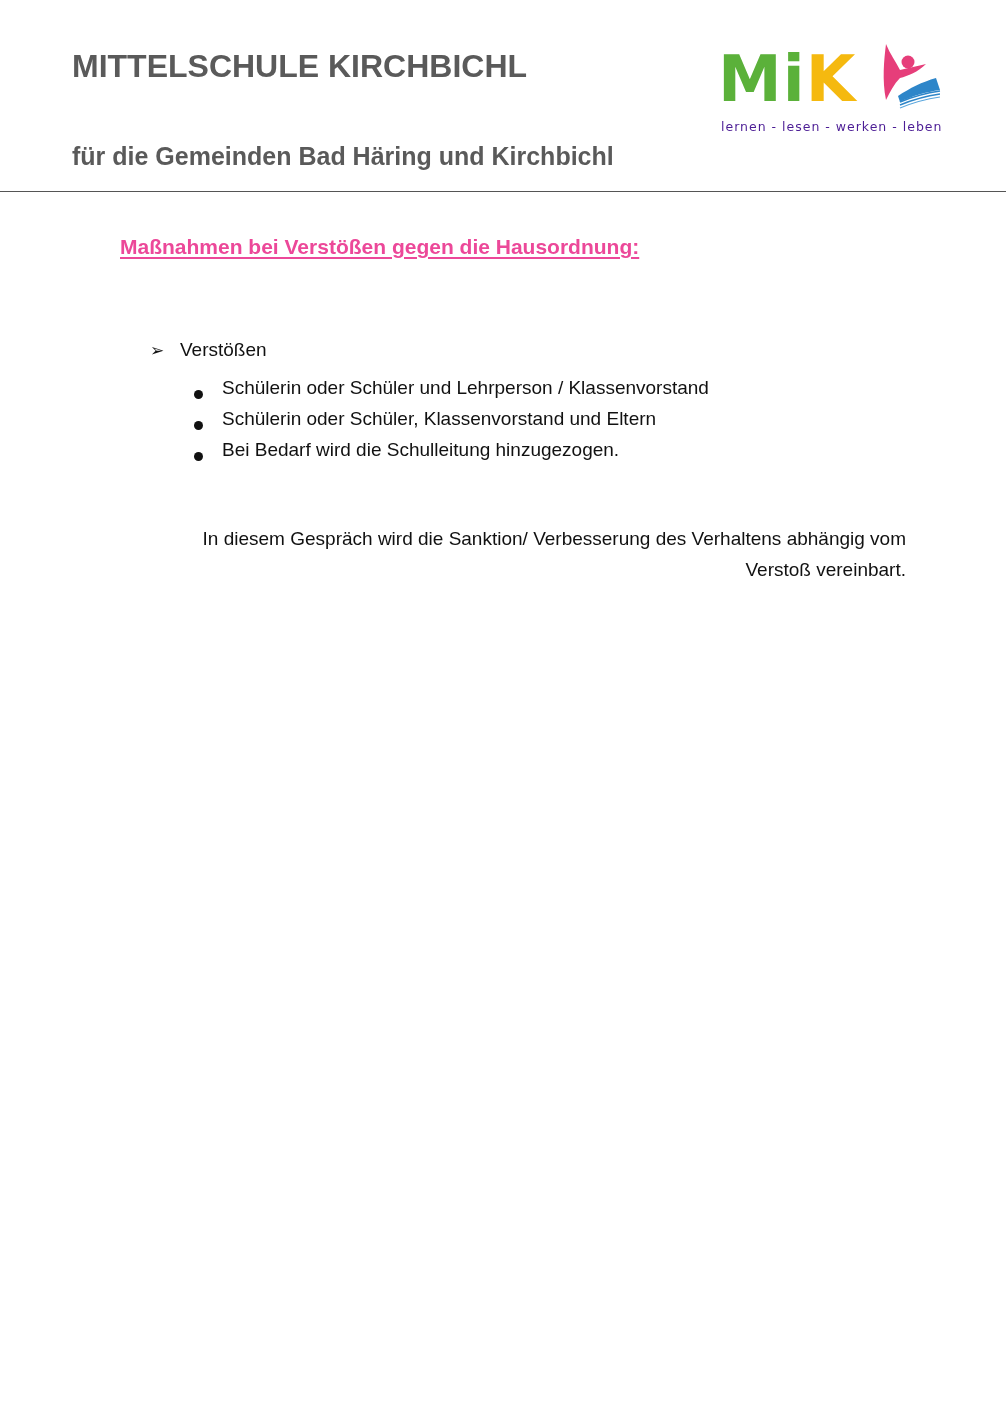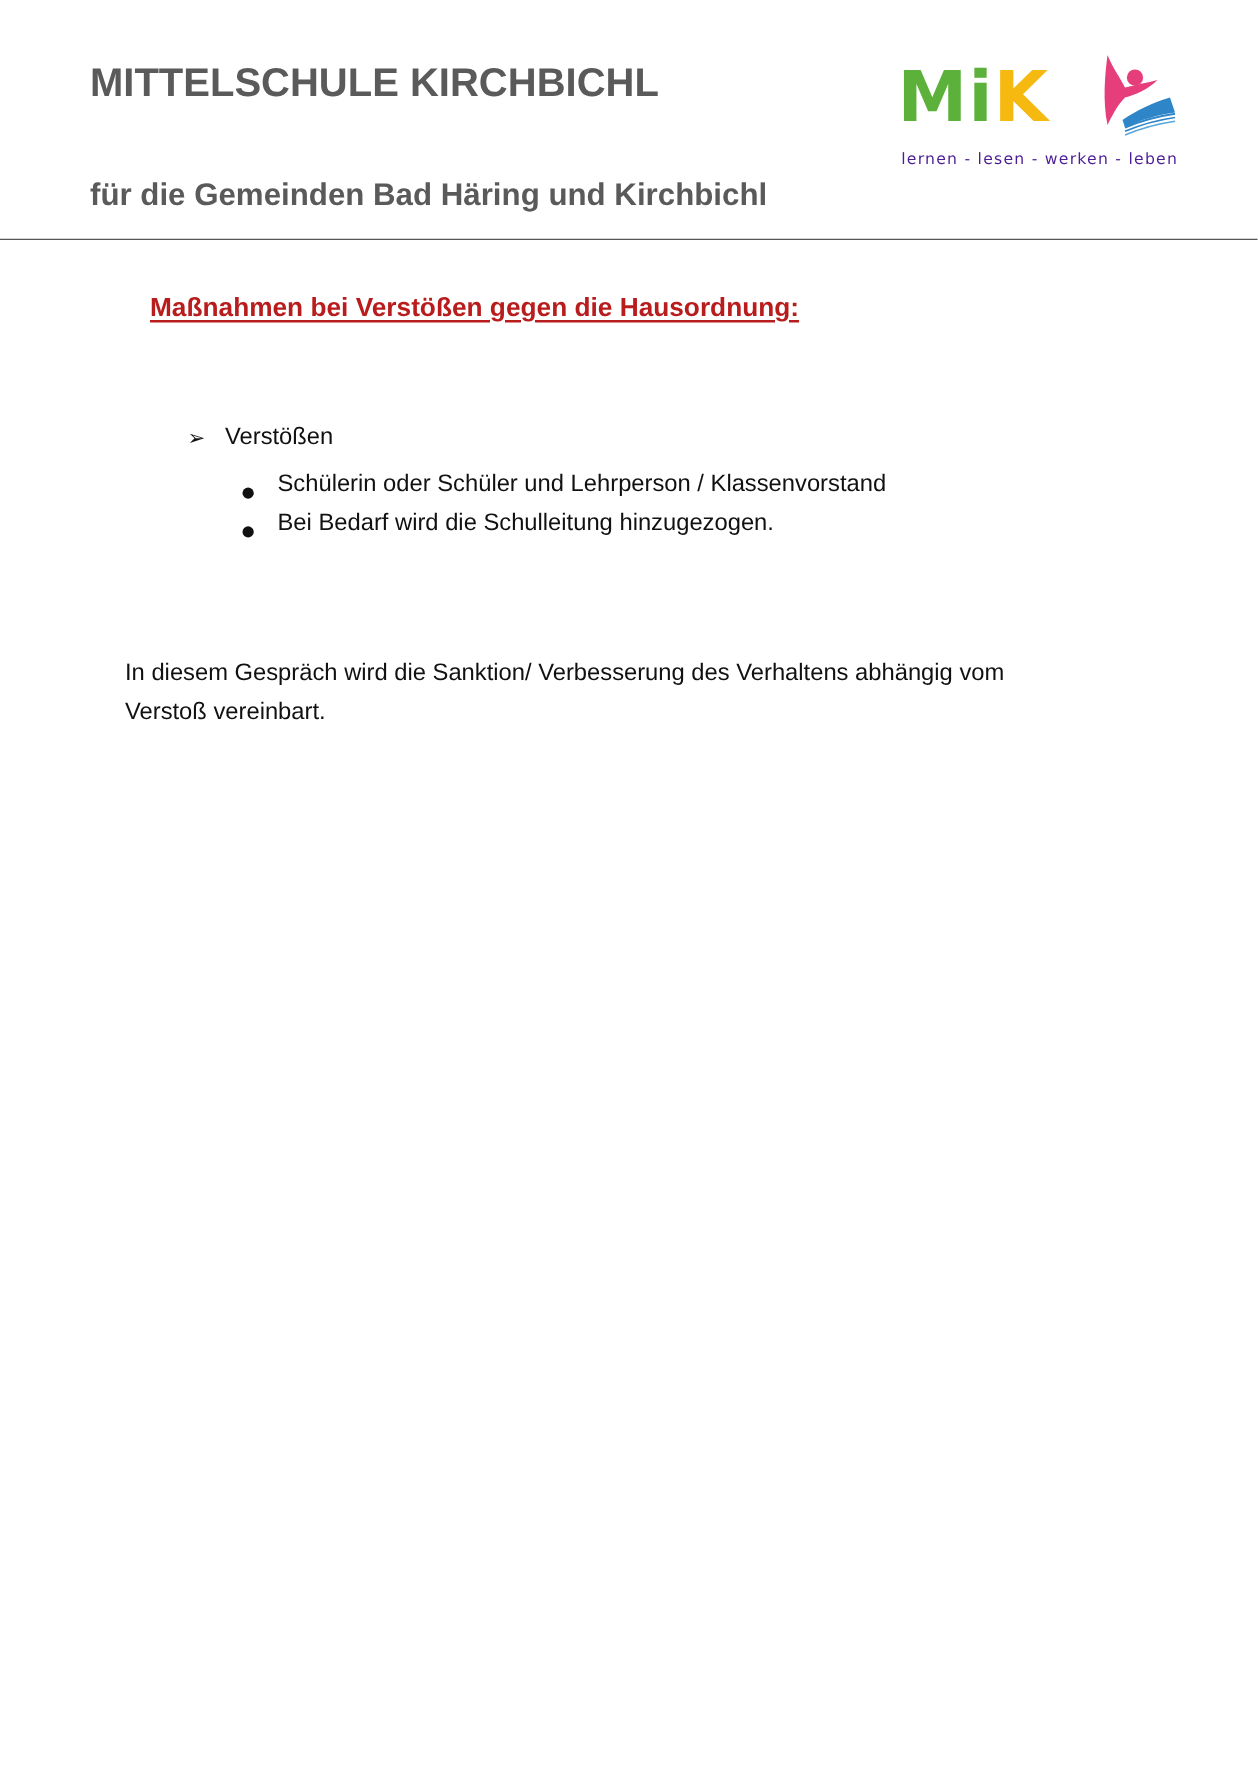--- a/index.html
+++ b/index.html
@@ -51,21 +51,21 @@
       top: 40px;
       width: 230px;
       height: 100px;
     }
     .logo-word {
       position: absolute;
       left: 0;
       top: 4px;
       font-family: "DejaVu Sans", sans-serif;
       font-weight: bold;
-      font-size: 56px;
+      font-size: 64px;
       line-height: 70px;
       letter-spacing: 1px;
       white-space: nowrap;
     }
     .logo-word .m { color: #5bb13a; }
     .logo-word .i { color: #5bb13a; }
     .logo-word .k { color: #f5b90f; }
     .logo-icon {
       position: absolute;
       left: 160px;
@@ -93,21 +93,21 @@
     }
     .doc-heading {
       position: absolute;
       left: 120px;
       top: 235px;
       font-family: "Liberation Sans", sans-serif;
       font-weight: bold;
       font-size: 21px;
       text-decoration: underline;
       text-underline-offset: 3px;
-      color: #b91c1c;
+      color: #ec4899;
       white-space: nowrap;
     }
     .list-top {
       position: absolute;
       left: 150px;
       top: 337px;
       font-family: "Liberation Sans", sans-serif;
       font-size: 19px;
       color: #111;
     }
@@ -146,21 +146,21 @@
       height: 9px;
       border-radius: 50%;
       background: #111;
       margin-left: 4px;
     }
     .paragraph {
       position: absolute;
       left: 100px;
       top: 523px;
       width: 806px;
-      text-align: left;
+      text-align: right;
       font-family: "Liberation Sans", sans-serif;
       font-size: 19px;
       line-height: 31px;
       color: #111;
     }
   </style>
 </head>
 <body>
 
 <div class="header">
@@ -200,20 +200,26 @@
   <div class="row">
     <span class="bullet">
         <span></span>
       </span>
     <span>Schülerin oder Schüler und Lehrperson / Klassenvorstand</span>
   </div>
   <div class="row">
     <span class="bullet">
         <span></span>
       </span>
+    <span>Schülerin oder Schüler, Klassenvorstand und Eltern</span>
+  </div>
+  <div class="row">
+    <span class="bullet">
+        <span></span>
+      </span>
     <span>Bei Bedarf wird die Schulleitung hinzugezogen.</span>
   </div>
 </div>
 
 <div class="paragraph">
   <div>In diesem Gespräch wird die Sanktion/ Verbesserung des Verhaltens abhängig vom</div>
   <div>Verstoß vereinbart.</div>
 </div>
 
 </body></html>

